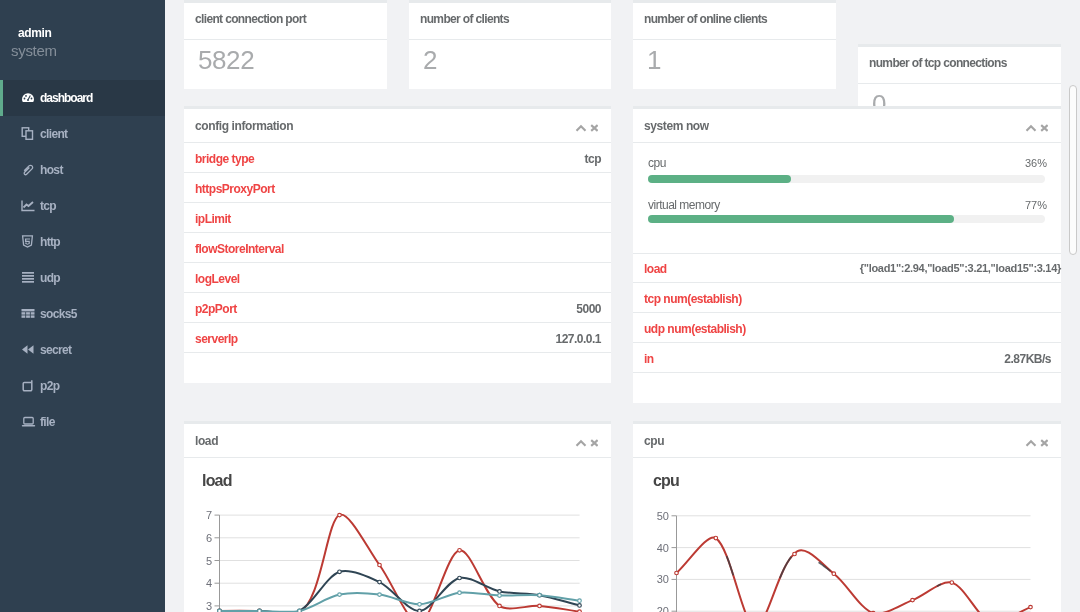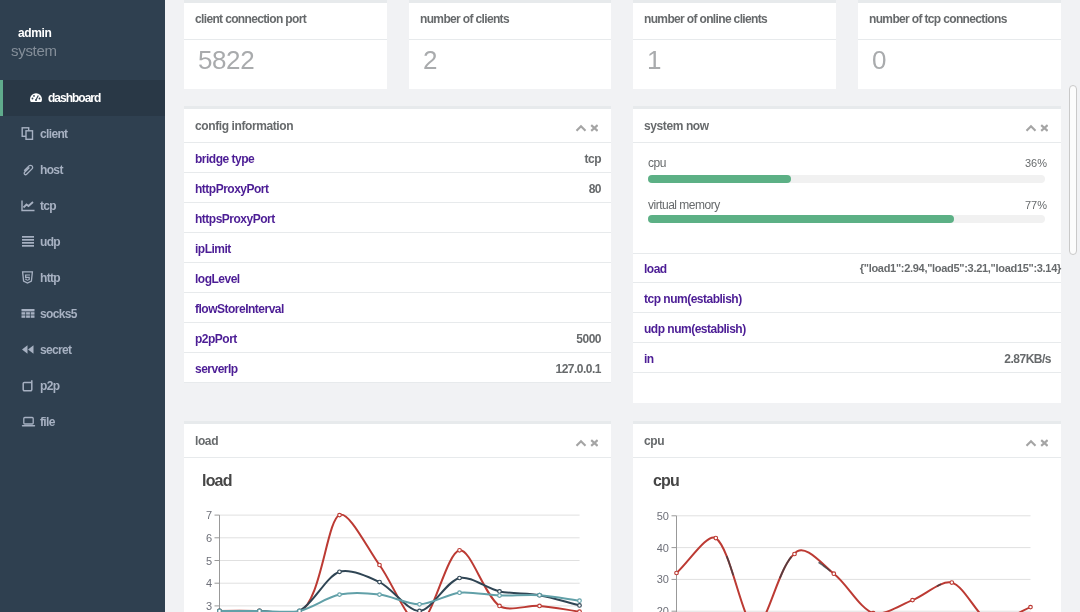--- a/index.html
+++ b/index.html
@@ -4,38 +4,38 @@
 <style>
 * { margin:0; padding:0; box-sizing:border-box; }
 html,body { width:1080px; height:612px; overflow:hidden; }
 body { font-family:"Liberation Sans", sans-serif; background:#f1f2f4; position:relative; }
 
 #side { position:absolute; left:0; top:0; width:165px; height:612px; background:#2f4050; }
 #side .admin { position:absolute; left:18px; top:26px; font-size:12px; font-weight:bold; letter-spacing:-0.4px; color:#ffffff; }
 #side .system { position:absolute; left:11px; top:42px; font-size:15px; letter-spacing:-0.3px; color:#848e99; }
 ul.nav { position:absolute; top:80px; left:0; width:165px; list-style:none; }
 ul.nav li { height:36px; line-height:36px; color:#a7b1c2; font-size:12px; font-weight:bold; letter-spacing:-0.65px; padding-left:21px; position:relative; }
-ul.nav li.active { background:#293846; border-left:3px solid #5fab8c; padding-left:26px; color:#ffffff; letter-spacing:-1px; }
+ul.nav li.active { background:#293846; border-left:3px solid #5fab8c; padding-left:18px; color:#ffffff; letter-spacing:-1px; }
 ul.nav li svg { vertical-align:-2px; margin-right:7px; }
 ul.nav li .ic { display:inline-block; width:13px; margin-right:6px; text-align:center; }
 
 #content { position:absolute; left:184px; top:0; width:1055px; height:612px; }
 .ibox { position:absolute; background:#ffffff; border-top:3px solid #e7eaec;text-decoration:underline; }
 .ibox-title { height:34px; border-bottom:1px solid #e7eaec; position:relative; }
 .ibox-title .t { position:absolute; left:11px; top:10px; font-size:12px; font-weight:bold; letter-spacing:-0.4px; color:#676a6c; }
 .tools { position:absolute; right:13px; top:15px; }
 .tools svg { display:block; }
 
 .card { position:absolute; top:0; height:89px; background:#fff; border-top:3px solid #e7eaec; }
 .card .ct { position:absolute; left:11px; top:9px; font-size:12px; font-weight:bold; letter-spacing:-0.65px; color:#676a6c; white-space:nowrap; }
 .card .sep { position:absolute; left:0; right:0; top:36px; height:1px; background:#e7eaec; }
 .card .num { position:absolute; left:14px; top:42px; font-size:26px; color:#a9abad; letter-spacing:-0.4px; }
 
 .trow { height:30px; border-bottom:1px solid #e7eaec; position:relative; }
-.trow .k { position:absolute; left:11px; top:9px; font-size:12px; font-weight:bold; letter-spacing:-0.5px; color:#4c1d95; }
+.trow .k { position:absolute; left:11px; top:9px; font-size:12px; font-weight:bold; letter-spacing:-0.5px; color:#ef4444; }
 .trow .v { position:absolute; right:10px; top:9px; font-size:12px; font-weight:bold; letter-spacing:-0.5px; color:#676a6c; }
 
 .plabel { position:absolute; font-size:12px; letter-spacing:-0.5px; color:#676a6c; }
 .pct { position:absolute; font-size:11px; color:#676a6c; }
 .pbar { position:absolute; left:15px; width:397px; height:8px; background:#f1f1f1; border-radius:5px; }
 .pbar .fill { height:8px; background:#5cb085; border-radius:5px; }
 .ctitle { position:absolute; font-size:16px; font-weight:bold; letter-spacing:-0.8px; color:#464646; }
 
 #sbar { position:absolute; left:1069px; top:85px; width:8px; height:170px; border:1px solid #c9c9c9; background:#fcfcfc; border-radius:5px; }
 </style>
@@ -57,30 +57,30 @@
             <rect x="1.2" y="0.8" width="6.5" height="8.5" fill="none" stroke="#a7b1c2" stroke-width="1.4"></rect>
             <rect x="5" y="3.8" width="6.5" height="8.5" fill="#2f4050" stroke="#a7b1c2" stroke-width="1.4"></rect>
           </svg></span>client</li>
     <li><span class="ic"><svg width="13" height="13" viewBox="0 0 13 13">
             <path fill="none" stroke="#a7b1c2" stroke-width="1.3" d="M3.2 7.7L8 2.9a2.1 2.1 0 0 1 3 3L5.6 11.3a1.4 1.4 0 0 1-2-2l4.8-4.8"></path>
           </svg></span>host</li>
     <li><span class="ic"><svg width="14" height="13" viewBox="0 0 14 13">
             <path fill="none" stroke="#a7b1c2" stroke-width="1.4" d="M1 1.5V11.5H13.5"></path>
             <path fill="none" stroke="#a7b1c2" stroke-width="1.8" d="M2.5 8.5L5.5 5.5L7.5 7L12 3"></path>
           </svg></span>tcp</li>
+    <li><span class="ic"><svg width="13" height="13" viewBox="0 0 13 13">
+            <path fill="none" stroke="#a7b1c2" stroke-width="1.3" d="M1.6 0.9h9.8l-1 9.2-3.9 2-3.9-2z"></path>
+            <path fill="#a7b1c2" d="M4 3.4h5v1.2H5.3v1.2h3.5v3l-2.3 1-2.3-1V7.6h1.4v.7l1 .4 1-.4V7H4z"></path>
+          </svg></span>http</li>
     <li><span class="ic"><svg width="14" height="14" viewBox="0 0 14 14">
             <rect x="1" y="2" width="12" height="1.7" fill="#a7b1c2"></rect>
             <rect x="1" y="5" width="12" height="1.7" fill="#a7b1c2"></rect>
             <rect x="1" y="8" width="12" height="1.7" fill="#a7b1c2"></rect>
             <rect x="1" y="11" width="12" height="1.7" fill="#a7b1c2"></rect>
           </svg></span>udp</li>
-    <li><span class="ic"><svg width="13" height="13" viewBox="0 0 13 13">
-            <path fill="none" stroke="#a7b1c2" stroke-width="1.3" d="M1.6 0.9h9.8l-1 9.2-3.9 2-3.9-2z"></path>
-            <path fill="#a7b1c2" d="M4 3.4h5v1.2H5.3v1.2h3.5v3l-2.3 1-2.3-1V7.6h1.4v.7l1 .4 1-.4V7H4z"></path>
-          </svg></span>http</li>
     <li><span class="ic"><svg width="14" height="13" viewBox="0 0 14 13">
             <g fill="#a7b1c2">
               <rect x="0.5" y="2" width="13" height="2.4"></rect>
               <rect x="0.5" y="5.2" width="3.8" height="2.4"></rect>
               <rect x="5.1" y="5.2" width="3.8" height="2.4"></rect>
               <rect x="9.7" y="5.2" width="3.8" height="2.4"></rect>
               <rect x="0.5" y="8.4" width="3.8" height="2.4"></rect>
               <rect x="5.1" y="8.4" width="3.8" height="2.4"></rect>
               <rect x="9.7" y="8.4" width="3.8" height="2.4"></rect>
             </g>
@@ -107,58 +107,54 @@
   <div class="card" style="left:225px; width:202px;padding-left:11px;">
       <div class="ct">number of clients</div>
       <div class="sep"></div>
       <div class="num">2</div>
     </div>
   <div class="card" style="left:449px; width:203px;">
       <div class="ct">number of online clients</div>
       <div class="sep"></div>
       <div class="num">1</div>
     </div>
-  <div class="card" style="left:674px; width:203px;">
+  <div class="card" style="left:674px; width:203px;margin-top:44px;">
       <div class="ct">number of tcp connections</div>
       <div class="sep"></div>
       <div class="num">0</div>
     </div>
 
   <div class="ibox" style="left:0; top:106px; width:427px; height:277px;">
     <div class="ibox-title">
         <span class="t">config information</span>
         <span class="tools">
           <svg width="29" height="8" viewBox="0 0 29 8">
             <path d="M7.5 6.8L12 2.2L16.5 6.8" fill="none" stroke="#a5a5a5" stroke-width="2.1"></path>
             <path d="M22.2 1.1L28.6 6.9M28.6 1.1L22.2 6.9" fill="none" stroke="#a5a5a5" stroke-width="2.1"></path>
           </svg>
         </span>
       </div>
     <div class="trow">
         <span class="k">bridge type</span>
         <span class="v">tcp</span>
       </div>
     <div class="trow">
-        <span class="k">httpProxyPort</span>
-        <span class="v">80</span>
-      </div>
-    <div class="trow">
         <span class="k">httpsProxyPort</span>
         <span class="v"></span>
       </div>
     <div class="trow">
         <span class="k">ipLimit</span>
         <span class="v"></span>
       </div>
     <div class="trow">
+        <span class="k">flowStoreInterval</span>
+        <span class="v"></span>
+      </div>
+    <div class="trow">
         <span class="k">logLevel</span>
-        <span class="v"></span>
-      </div>
-    <div class="trow">
-        <span class="k">flowStoreInterval</span>
         <span class="v"></span>
       </div>
     <div class="trow">
         <span class="k">p2pPort</span>
         <span class="v">5000</span>
       </div>
     <div class="trow">
         <span class="k">serverIp</span>
         <span class="v">127.0.0.1</span>
       </div>

